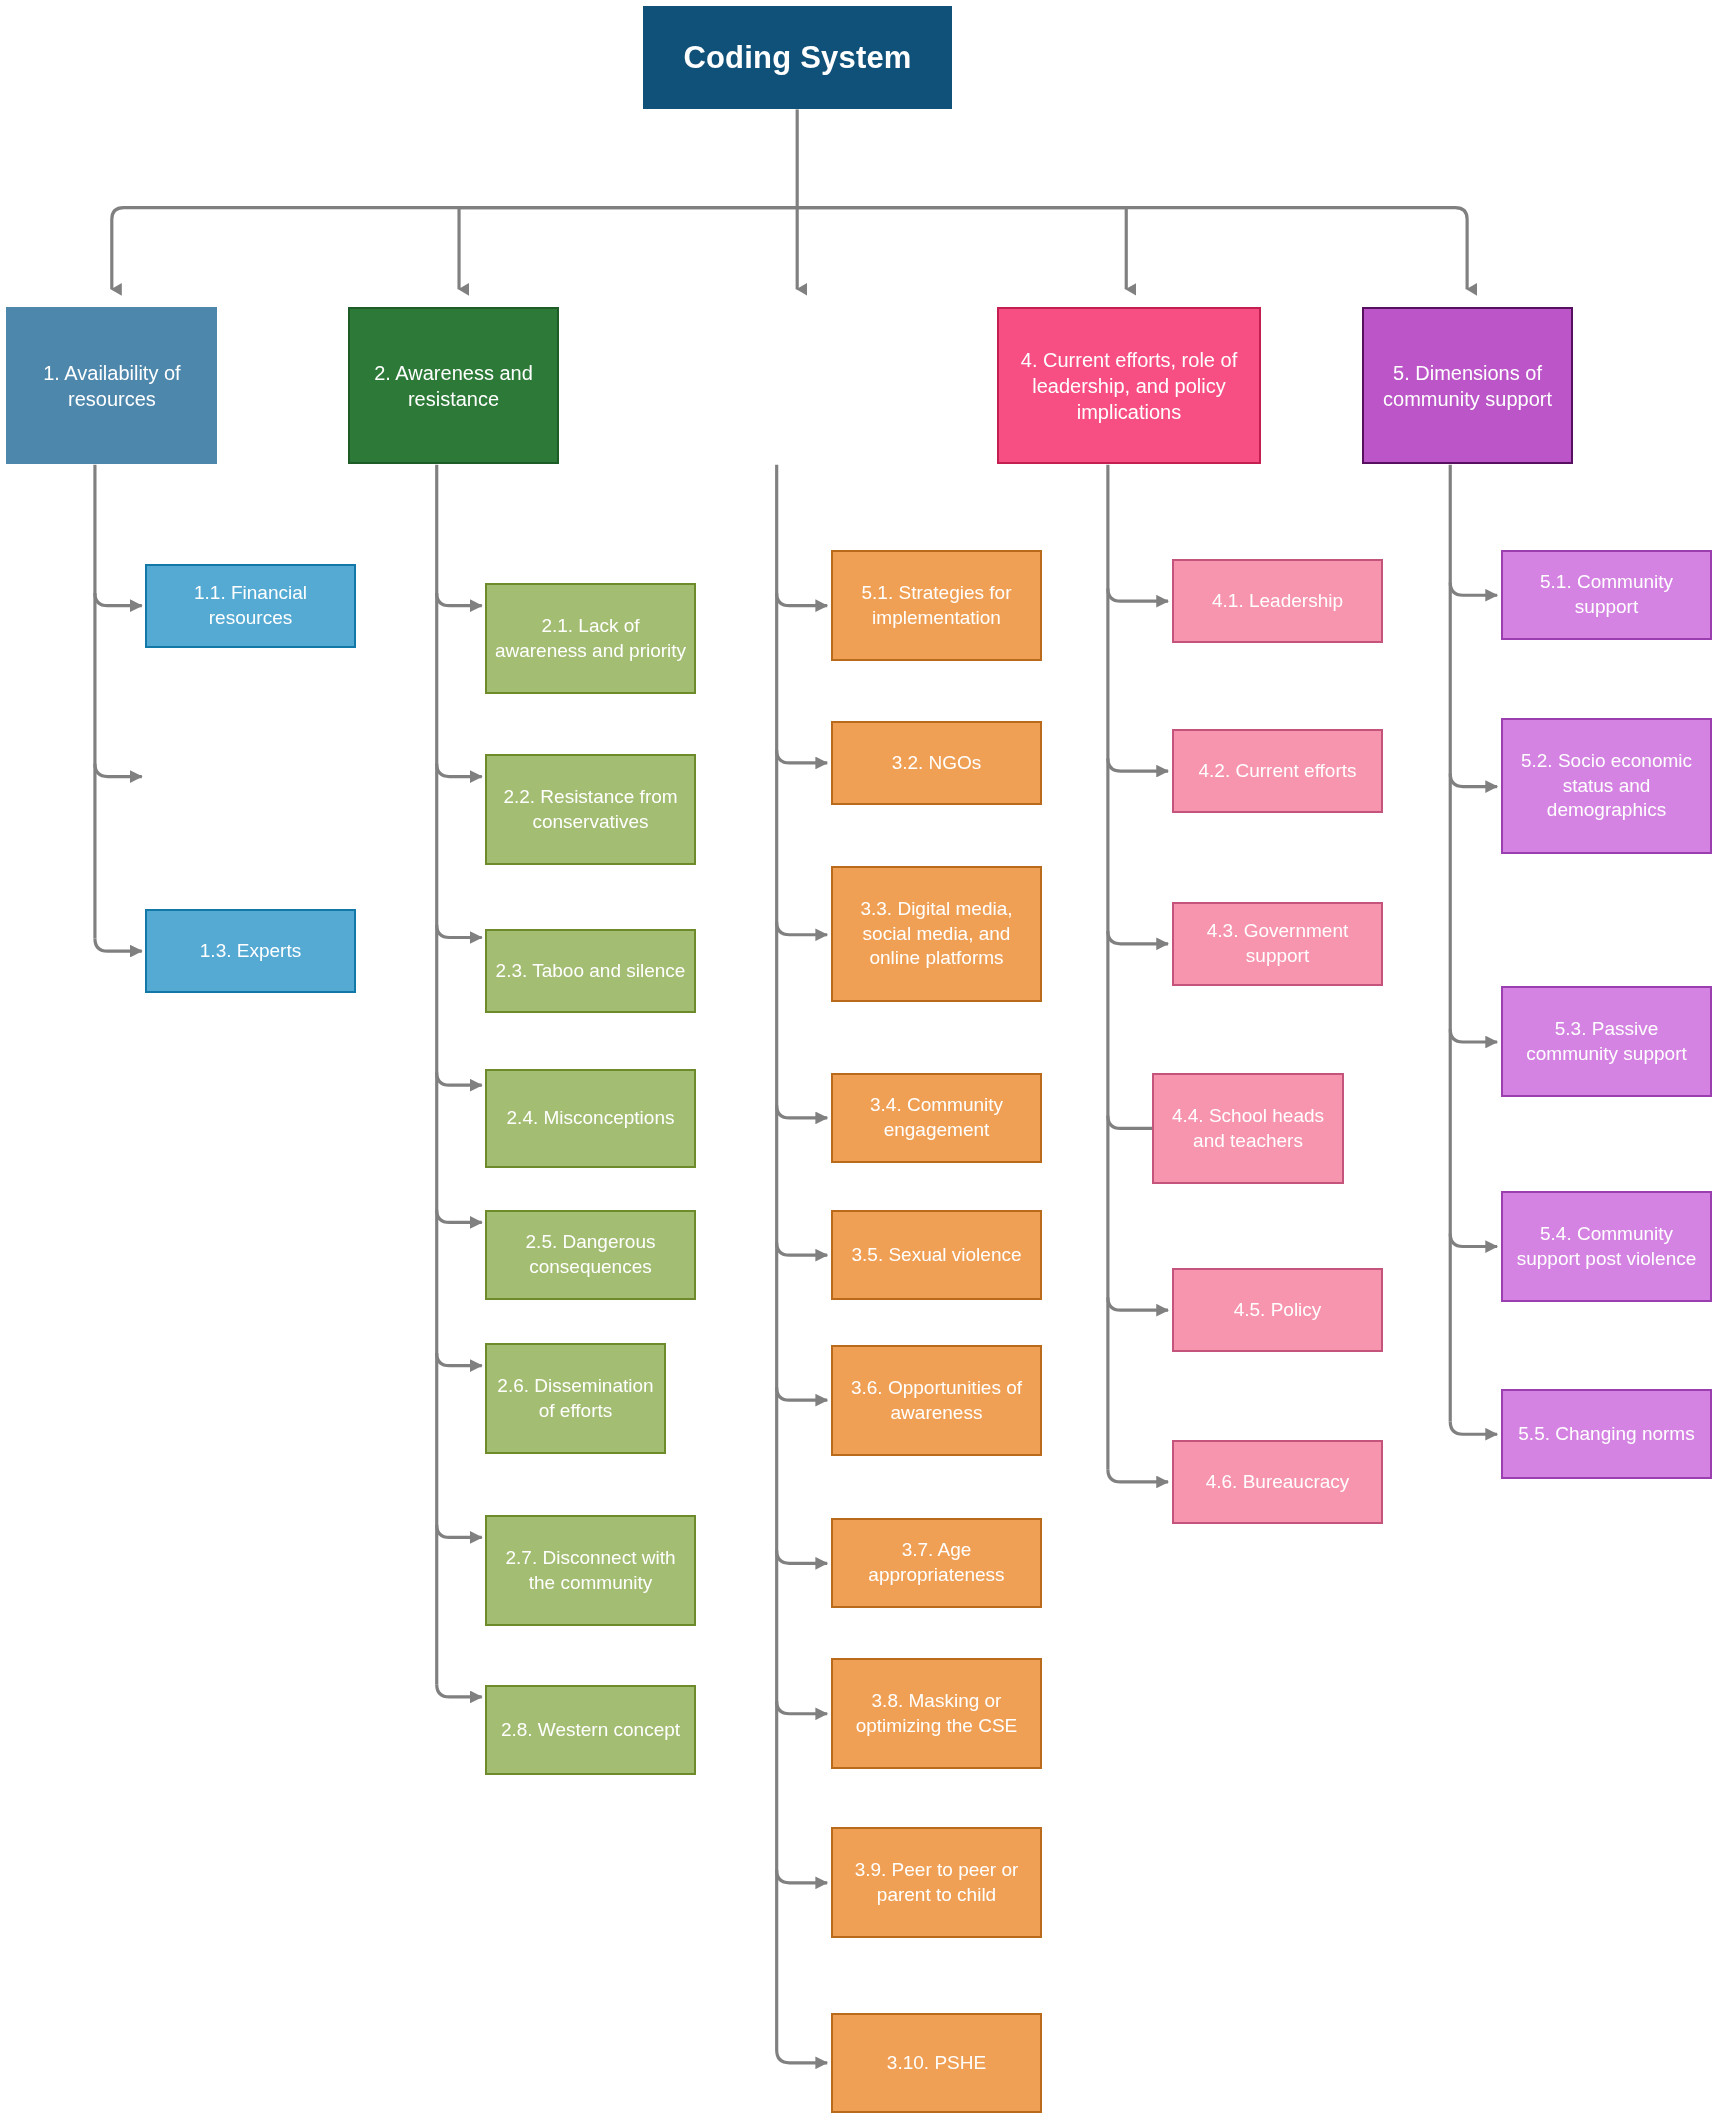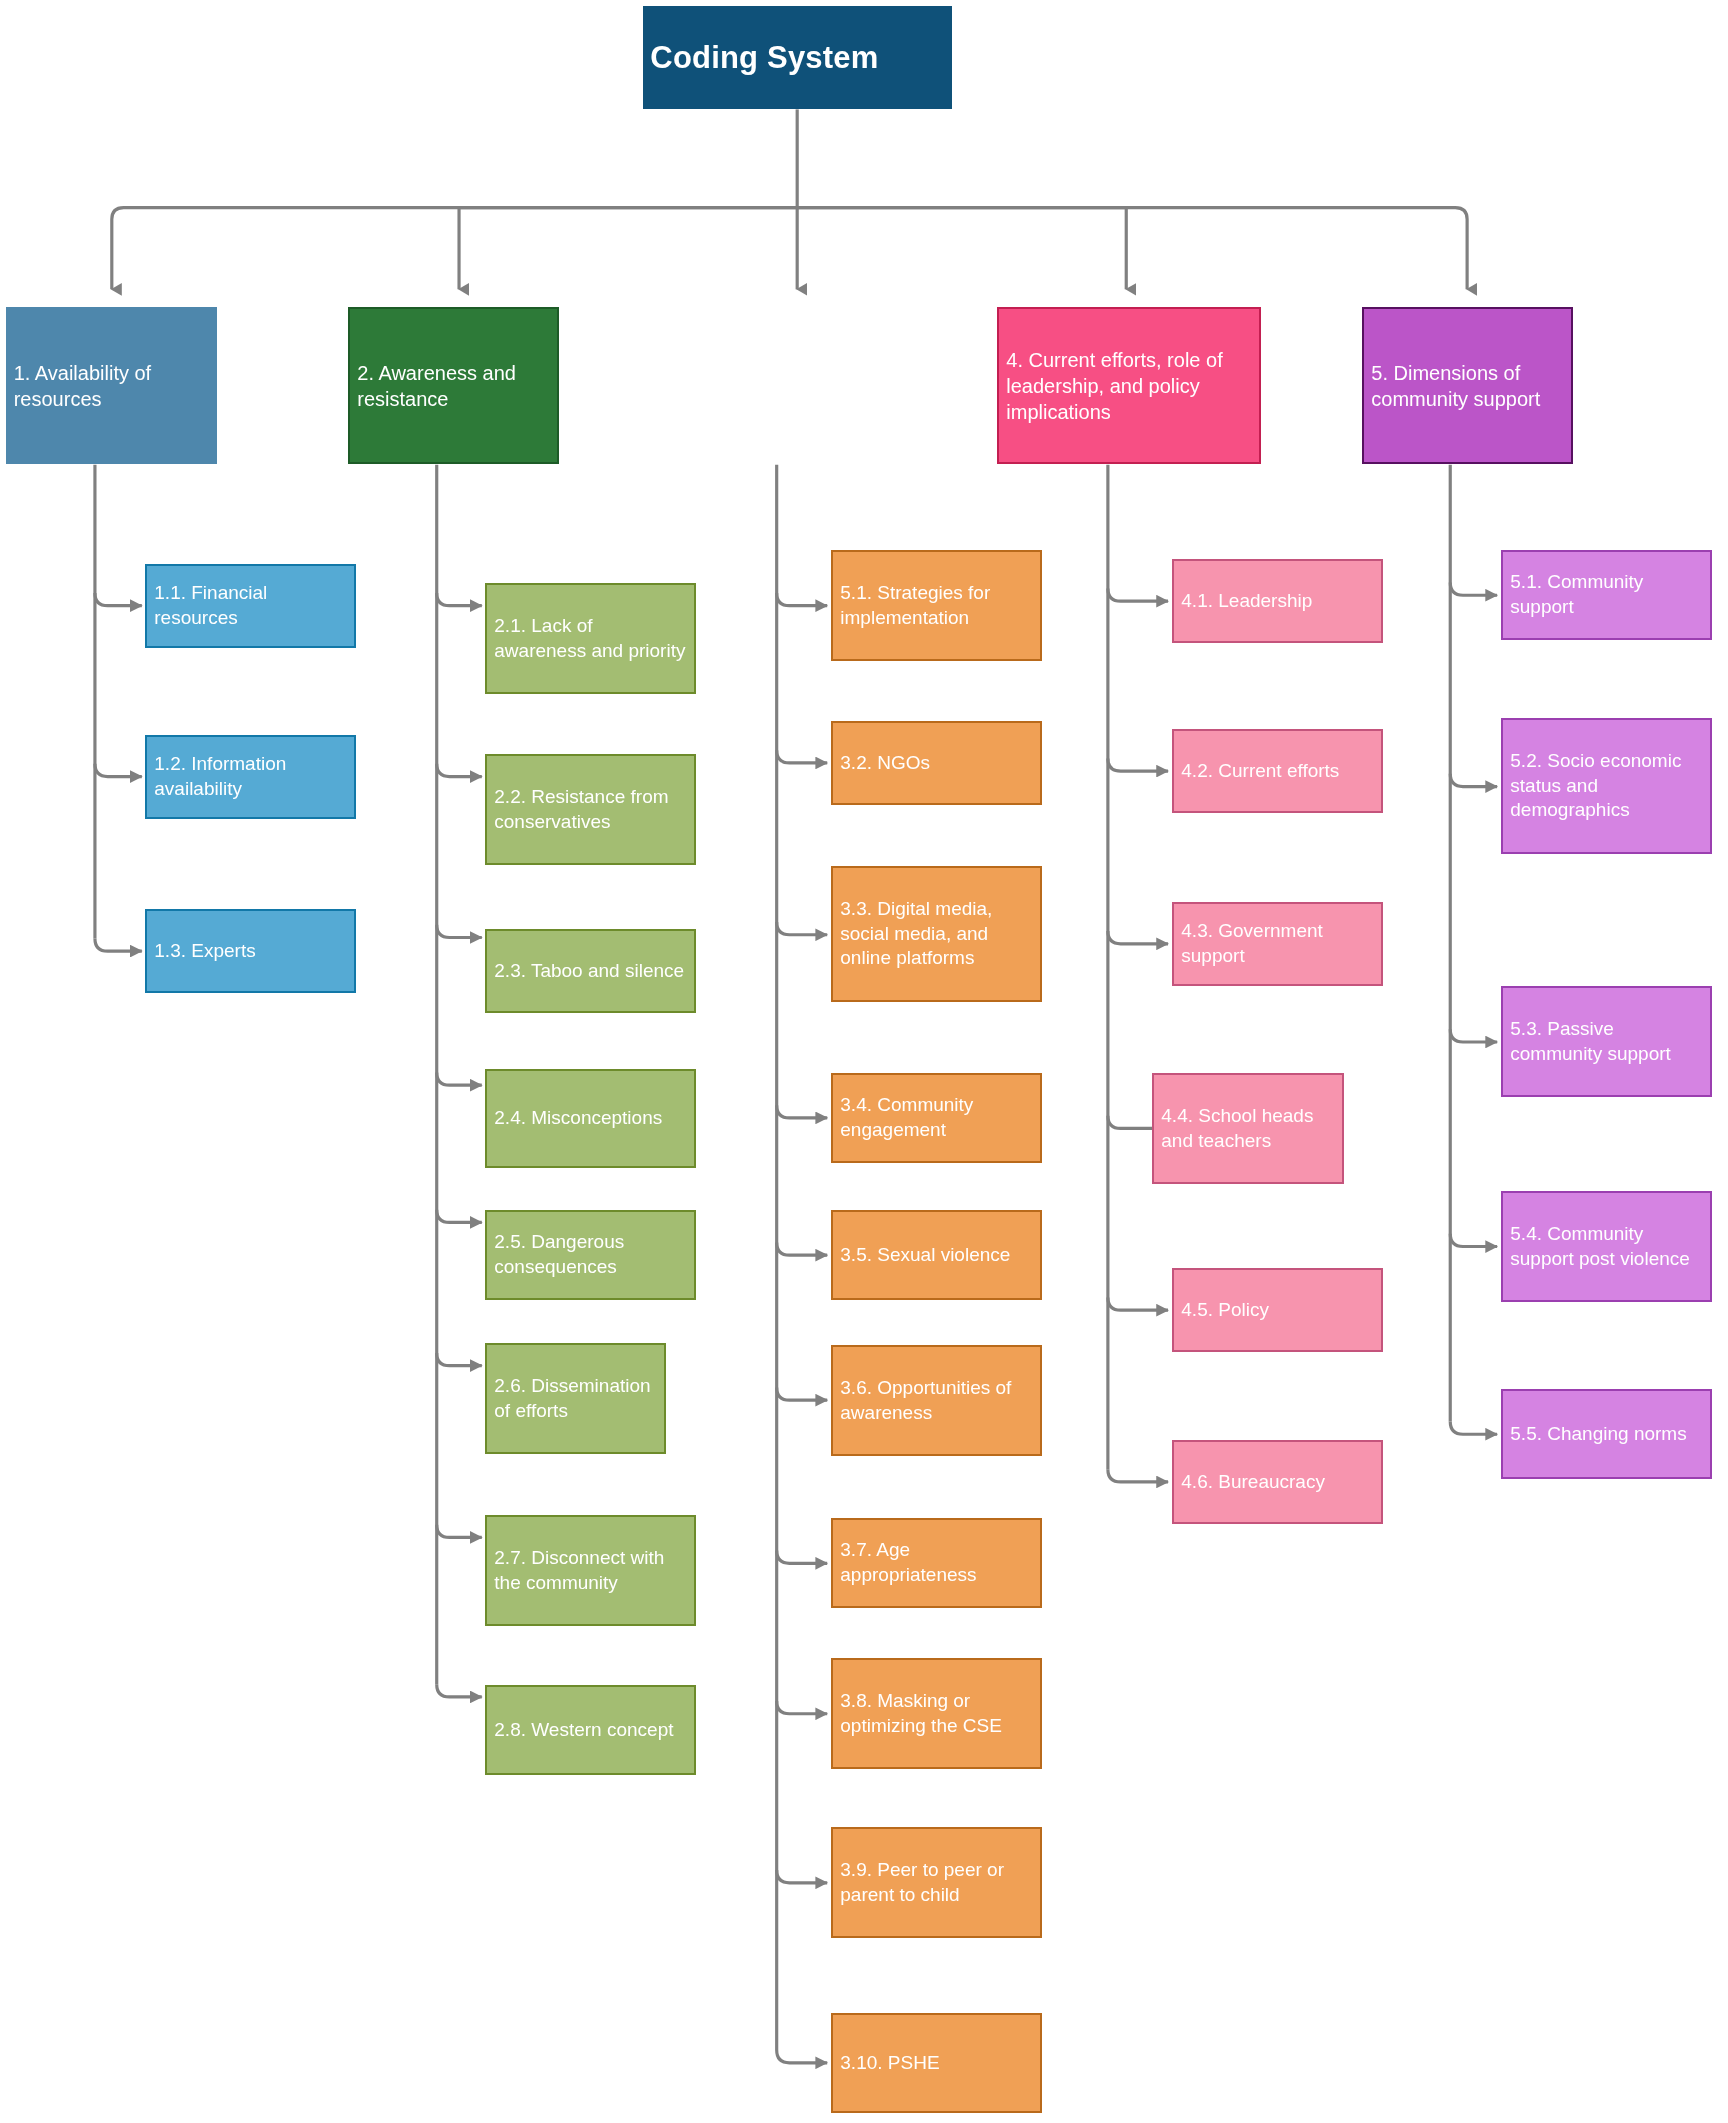--- a/index.html
+++ b/index.html
@@ -26,21 +26,21 @@
     width: 1728px;
     height: 2124px;
     pointer-events: none;
   }
   .node {
     position: absolute;
     box-sizing: border-box;
     display: flex;
     align-items: center;
     justify-content: center;
-    text-align: left;
+    text-align: center;
     color: #ffffff;
     line-height: 1.30;
     padding: 3.6px 7.3px;
     z-index: 3;
   }
   .node span {
     display: block;
     width: 100%;
   }
 
@@ -147,23 +147,20 @@
   <div class="node l1 l1-c4" style="left:997px; top:307px; width:264px; height:157px;">
     <span>4. Current efforts, role of leadership, and policy implications</span>
   </div>
   <div class="node l1 l1-c5" style="left:1362px; top:307px; width:211px; height:157px;">
     <span>5. Dimensions of community support</span>
   </div>
 
   <div class="node l2 l2-c1" style="left:145px; top:564px; width:211px; height:84px;">
     <span>1.1. Financial resources</span>
   </div>
-  <div class="node l2 l2-c1" style="left:145px; top:735px; width:211px; height:84px;">
-    <span>1.2. Information availability</span>
-  </div>
   <div class="node l2 l2-c1" style="left:145px; top:909px; width:211px; height:84px;">
     <span>1.3. Experts</span>
   </div>
 
   <div class="node l2 l2-c2" style="left:485px; top:550px; width:211px; height:111px;">
     <span>2.1. Lack of awareness and priority</span>
   </div>
   <div class="node l2 l2-c2" style="left:485px; top:721px; width:211px; height:111px;">
     <span>2.2. Resistance from conservatives</span>
   </div>

